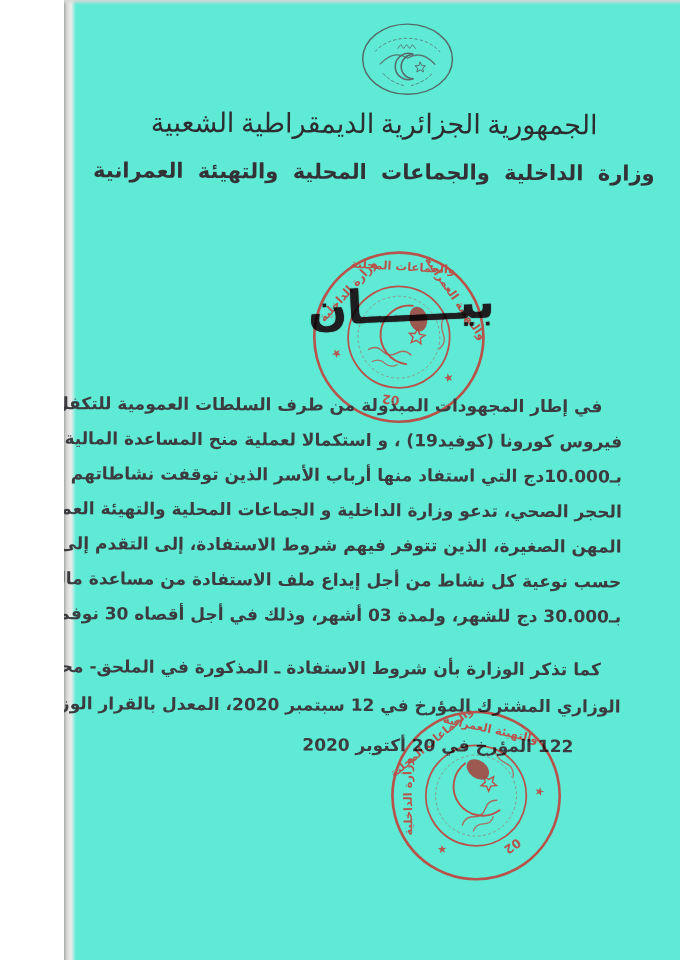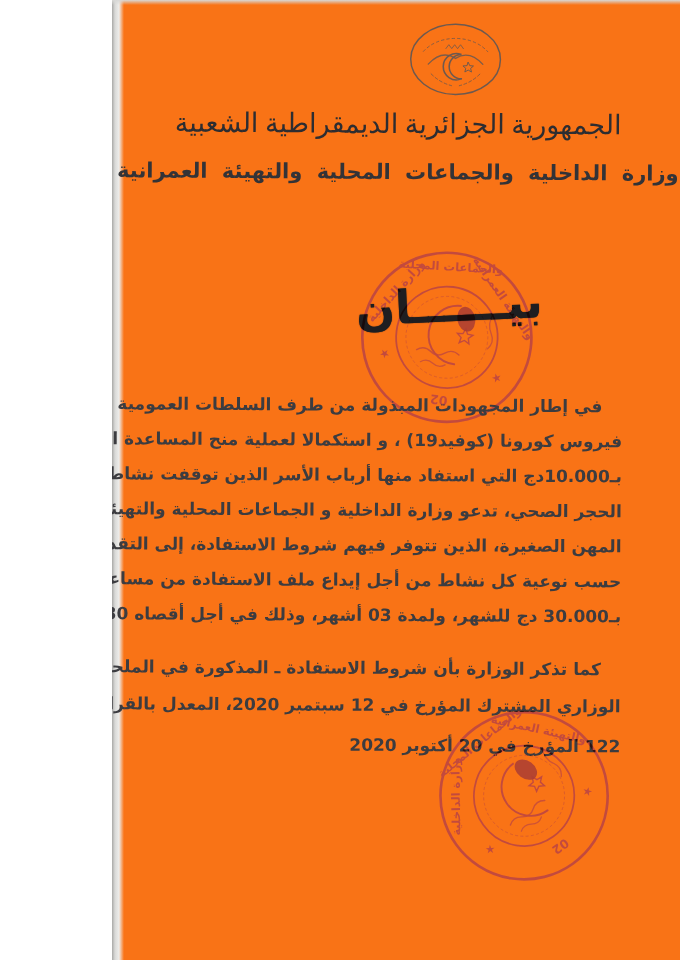--- a/index.html
+++ b/index.html
@@ -1,17 +1,17 @@
 <!DOCTYPE html>
 <html lang="ar" dir="rtl"><head>
 <meta charset="utf-8">
 <style>
   html,body{margin:0;padding:0;}
   body{width:680px;height:960px;overflow:hidden;font-family:"DejaVu Sans",sans-serif;}
-  .page{position:relative;width:568px;height:960px;background:#f97316;overflow:hidden;}
+  .page{position:relative;width:616px;height:960px;background:#5eead4;overflow:hidden;}
   .scan-edge-left{position:absolute;left:0;top:0;width:12px;height:100%;
     background:linear-gradient(90deg,#a9a9a7 0,#d9d9d7 3px,#ededeb 7px,rgba(248,248,246,0) 12px);}
   .scan-edge-top{position:absolute;left:0;top:0;width:100%;height:5px;
     background:linear-gradient(180deg,#d8d8d6 0,rgba(248,248,246,0) 5px);}
   .content{position:absolute;inset:0;transform:rotate(.35deg);}
 
   .emblem{position:absolute;left:292px;top:20px;width:98px;height:78px;opacity:.85;}
 
   .republic-title{position:absolute;top:108px;left:0;width:100%;text-align:center;
     font-size:27px;color:#2d2d31;letter-spacing:-1px;word-spacing:-2px;}

